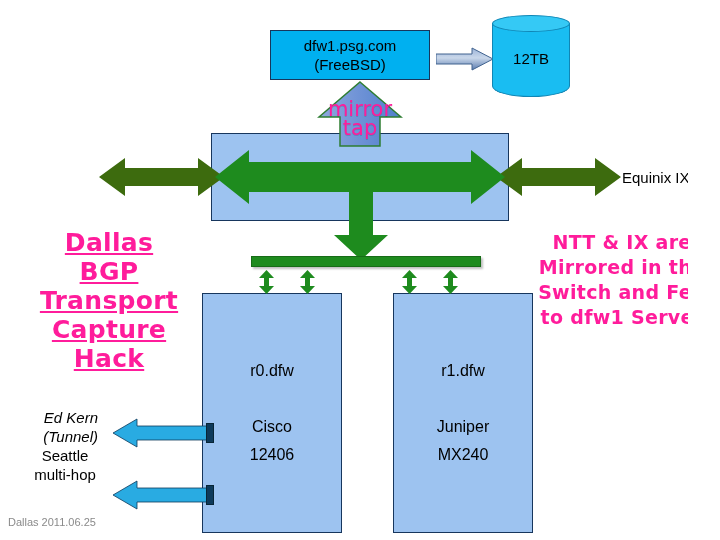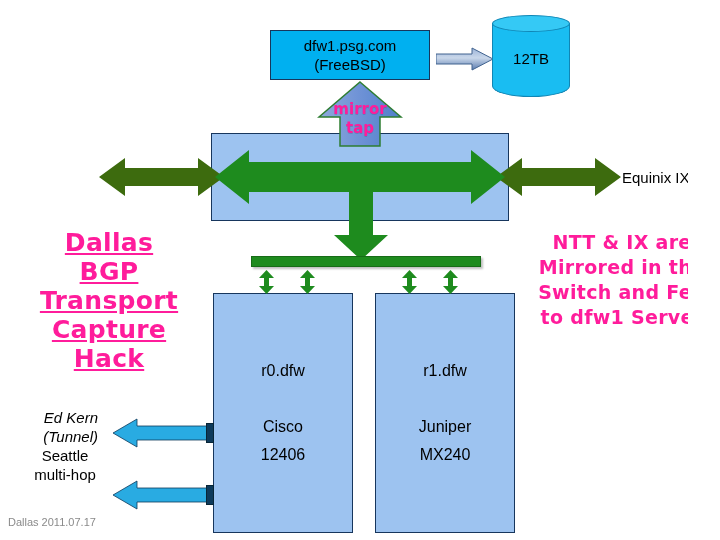--- a/index.html
+++ b/index.html
@@ -67,22 +67,22 @@
     border: 1px solid #17365D;
     box-sizing: border-box;
     display: flex; align-items: center; justify-content: center;
     color: #000;
     font-size: 16px;
     line-height: 28px;
     text-align: center;
     white-space: pre-line;
     z-index: 3;
   }
-  #router-0 { left: 213px; }
-  #router-1 { left: 375px; }
+  #router-0 { left: 202px; }
+  #router-1 { left: 393px; }
 
   
   .cyl-wrap {
     left: 492px; top: 14px;
     width: 78px; height: 92px;
     z-index: 5;
   }
   .cyl-body {
     position: absolute;
     left: 0; top: 9px;
@@ -125,22 +125,22 @@
     width: 86px; height: 66px;
     z-index: 5;
   }
   .mirror-tap-label {
     position: absolute;
     left: 317px; top: 100px;
     width: 86px;
     text-align: center;
     color: #FF1C9B;
     font-family: "DejaVu Sans", sans-serif;
-    font-weight: bold;
-    font-size: 15px;
+    font-weight: normal;
+    font-size: 21px;
     line-height: 19px;
     white-space: pre-line;
     z-index: 7;
     text-shadow: 0 1px 0 rgba(0,0,0,0.12);
   }
 
   
   .g-left  { left: 99px;  top: 156px; width: 125px; height: 42px; z-index: 4; }
   .g-right { left: 496px; top: 156px; width: 125px; height: 42px; z-index: 4; }
   .g-main  { left: 215px; top: 148px; width: 290px; height: 58px; z-index: 4; }
@@ -329,16 +329,16 @@
 BGP
 Transport
 Capture
 Hack</div>
 
   <div class="abs pink" id="mirror-note">NTT &amp; IX are
 Mirrored in the
 Switch and Fed
 to dfw1 Server</div>
 
-  <div class="abs footer-text">Dallas 2011.07.17</div>
+  <div class="abs footer-text">Dallas 2011.06.25</div>
   <div class="abs page-num">2</div>
 
 </div>
 
 </body></html>

